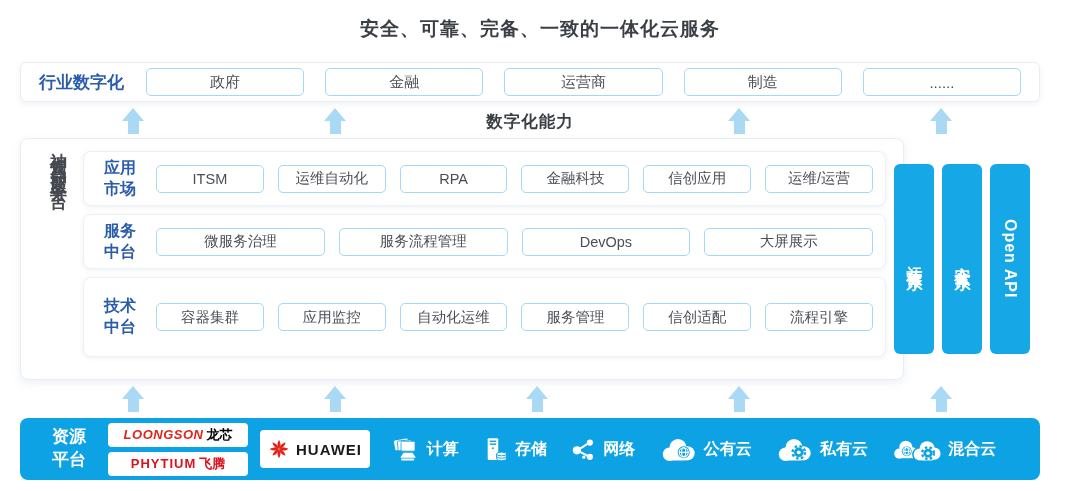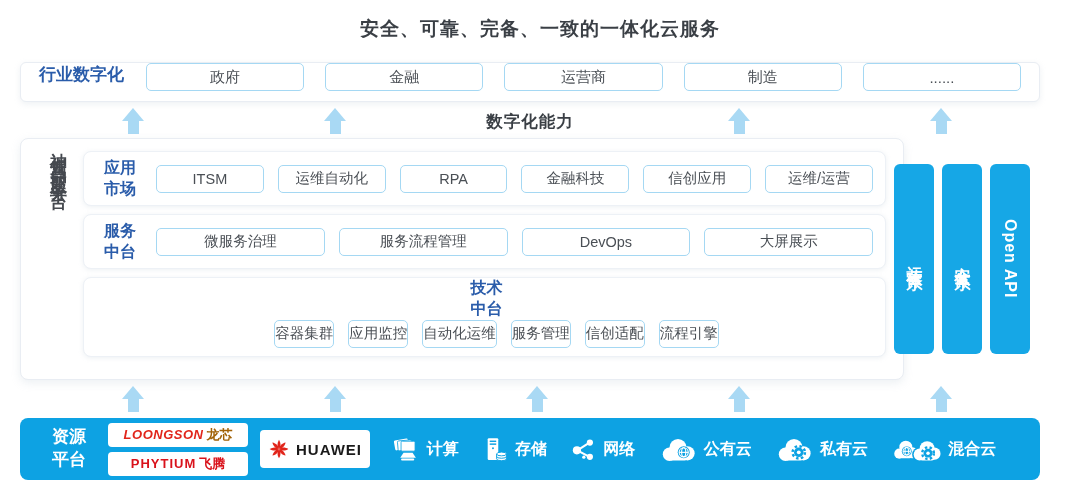--- a/index.html
+++ b/index.html
@@ -7,21 +7,21 @@
   body { font-family: "Liberation Sans", sans-serif; }
   .page { position: relative; width: 1080px; height: 491px; background:#fff; overflow:hidden; }
 
   .title { position:absolute; top:16px; left:0; width:100%; text-align:center;
            font-size:19px; font-weight:bold; color:#3a3f45; letter-spacing:1px; }
 
   
   .industry { position:absolute; left:20px; top:62px; width:1020px; height:40px;
               background:#fff; border:1px solid #e9edf3; border-radius:6px;
               box-shadow:0 2px 6px rgba(160,178,196,.18);
-              display:flex; padding:0 18px; }
+              display:flex; align-items:center; padding:16px 18px; }
   .industry-label { font-size:17px; font-weight:bold; color:#2a5caa; white-space:nowrap; }
   .industry-chips { flex:1; display:flex; gap:21px; margin-left:22px; }
   .chip { flex:1; height:28px; background:#fff; border:1px solid #a5d8f3; border-radius:5px;
           display:flex; align-items:center; justify-content:center;
           font-size:15px; color:#4a4f55; white-space:nowrap; }
 
   
   .arrow-row { position:absolute; left:20px; width:1020px; height:34px; }
   .arrow-row.top { top:104px; }
   .arrow-row.bottom { top:382px; }
@@ -39,21 +39,21 @@
               box-shadow:0 3px 10px rgba(160,178,196,.20); }
   .platform-name { position:absolute; left:26px; top:0; height:100%;
               display:flex; align-items:center;
               writing-mode:vertical-lr; text-orientation:upright;
               font-size:17px; font-weight:bold; color:#45494f; letter-spacing:5px; }
   .main-rows { position:absolute; left:62px; top:12px; width:803px; }
   .prow { border:1px solid #edf1f6; border-radius:8px; background:#fff;
           box-shadow:0 1px 5px rgba(170,185,200,.22);
           display:flex; align-items:center; padding:0 12px 0 20px; margin-bottom:8px; }
   .prow.h1 { height:55px; }
-  .prow.h2 { height:80px;flex-direction:column; }
+  .prow.h2 { height:80px; }
   .prow-label { width:36px; font-size:16px; font-weight:bold; color:#2a5caa;
                 line-height:1.3; flex:none; }
   .prow-chips { flex:1; display:flex; gap:14px; margin-left:16px; }
   .prow-chips .chip { font-size:14.5px; }
   .chips-stack { flex:1; display:flex; flex-direction:column; gap:7px; margin-left:16px; }
 
   .side-bars { position:absolute; left:873px; top:25px; width:136px; height:190px;
                display:flex; gap:8px; }
   .side-bar { flex:1; background:#16a7e6; border-radius:6px;
               display:flex; align-items:center; justify-content:center;
@@ -63,21 +63,21 @@
   
   .resource { position:absolute; left:20px; top:418px; width:1020px; height:62px;
               background:#0da2e3; border-radius:8px;
               display:flex; align-items:center; padding:0 32px; }
   .resource-label { width:40px; font-size:17px; font-weight:bold; color:#fff;
                     line-height:1.35; flex:none; }
   .vendor-stack { display:flex; flex-direction:column; gap:5px; margin-left:16px; flex:none; }
   .vendor-box { width:140px; height:24px; background:#fff; border-radius:4px;
                 display:flex; align-items:center; justify-content:center; gap:3px; }
   .loongson-en { font-size:13px; font-weight:bold; font-style:italic; color:#e1251b; letter-spacing:.5px; }
-  .loongson-cn { font-size:13px; font-weight:bold; color:#a16207; }
+  .loongson-cn { font-size:13px; font-weight:bold; color:#000000; }
   .phytium-en { font-size:13px; font-weight:bold; color:#d9121b; letter-spacing:1px; }
   .phytium-cn { font-size:13px; font-weight:bold; color:#d9121b; }
   .huawei-box { width:110px; height:38px; background:#fff; border-radius:4px;
                 display:flex; align-items:center; justify-content:center; gap:6px;
                 margin-left:12px; flex:none; }
   .huawei-text { font-size:15px; font-weight:bold; color:#1a1a1a; letter-spacing:1px; }
   .res-items { flex:1; display:flex; align-items:center; justify-content:space-around;
                margin-left:10px; }
   .res-item { display:flex; align-items:center; gap:7px; }
   .res-item .lbl { color:#fff; font-size:16px; font-weight:bold; white-space:nowrap; }

